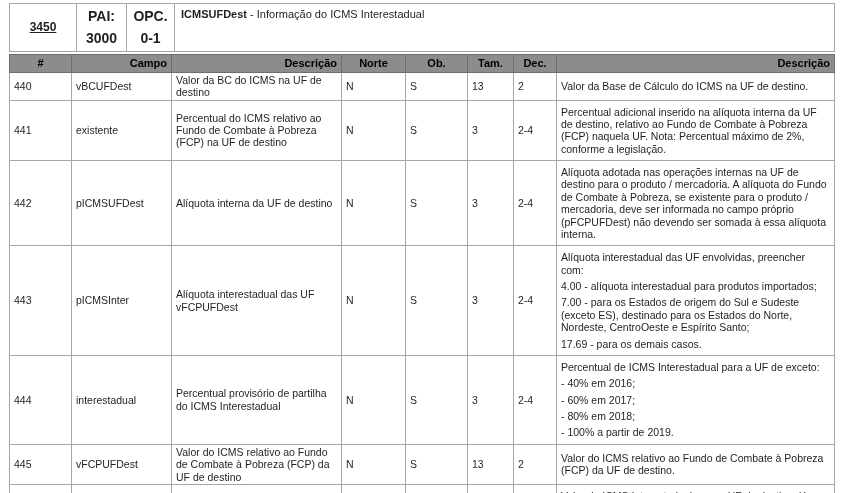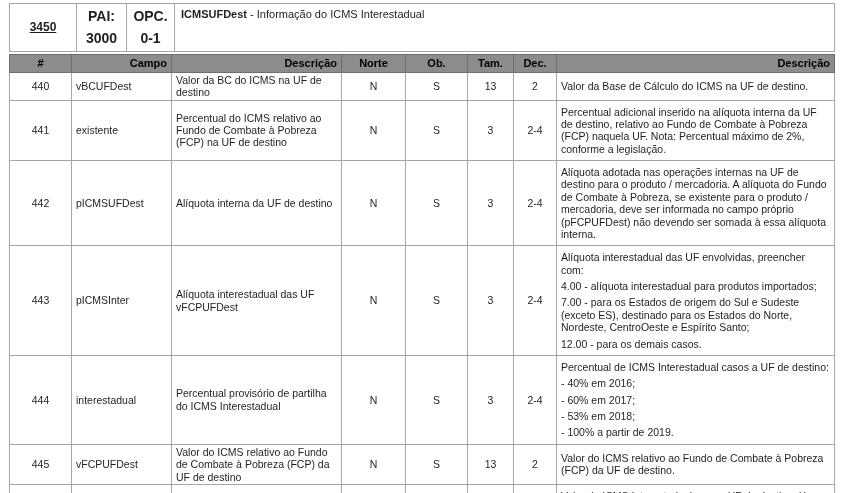--- a/index.html
+++ b/index.html
@@ -31,21 +31,21 @@
   .gap{height:2px;}
 
   
   .body-table{font-size:10.5px;}
   .body-table thead th{
     background:var(--header-bg);color:#000;font-size:11px;font-weight:bold;
     height:18px;padding:1px 4px;text-align:center;border-color:var(--border-dark);
   }
   .body-table thead th.al{text-align:right;}
   .body-table td{padding:1px 4px;vertical-align:middle;line-height:1.18;}
-  .body-table td.c{text-align:center;}
+  .body-table td.c{}
   .obs-p{margin:4px 0;}
   
   .body-table tbody tr:nth-child(1){height:22px;}
   .body-table tbody tr:nth-child(2){height:49px;}
   .body-table tbody tr:nth-child(3){height:70px;}
   .body-table tbody tr:nth-child(4){height:107px;}
   .body-table tbody tr:nth-child(5){height:88px;}
   .body-table tbody tr:nth-child(6){height:39px;}
   .body-table tbody tr:nth-child(7){height:29px;}
   .body-table tbody tr:nth-child(8){height:26px;}
@@ -149,36 +149,36 @@
         <td>pICMSInter</td>
         <td>Alíquota interestadual das UF vFCPUFDest</td>
         <td class="c">N</td>
         <td class="c">S</td>
         <td class="c">3</td>
         <td class="c">2-4</td>
         <td class="obs">
             <div class="obs-p">Alíquota interestadual das UF envolvidas, preencher com:</div>
             <div class="obs-p">4.00 -  alíquota interestadual para produtos importados;</div>
             <div class="obs-p">7.00 - para os Estados de origem do Sul e Sudeste (exceto ES), destinado para os Estados do Norte, Nordeste, CentroOeste e Espírito Santo;</div>
-            <div class="obs-p">12.00 -  para os demais casos.</div>
+            <div class="obs-p">17.69 -  para os demais casos.</div>
           </td>
       </tr>
       <tr>
         <td class="c">444</td>
         <td>interestadual</td>
         <td>Percentual provisório de partilha do ICMS Interestadual</td>
         <td class="c">N</td>
         <td class="c">S</td>
         <td class="c">3</td>
         <td class="c">2-4</td>
         <td class="obs">
-            <div class="obs-p">Percentual de ICMS Interestadual casos a UF de destino:</div>
+            <div class="obs-p">Percentual de ICMS Interestadual para a UF de exceto:</div>
             <div class="obs-p">- 40% em 2016;</div>
             <div class="obs-p">- 60% em 2017;</div>
-            <div class="obs-p">- 53% em 2018;</div>
+            <div class="obs-p">- 80% em 2018;</div>
             <div class="obs-p">- 100% a partir de 2019.</div>
           </td>
       </tr>
       <tr>
         <td class="c">445</td>
         <td>vFCPUFDest</td>
         <td>Valor do ICMS relativo ao Fundo de Combate à Pobreza (FCP) da UF de destino</td>
         <td class="c">N</td>
         <td class="c">S</td>
         <td class="c">13</td>

